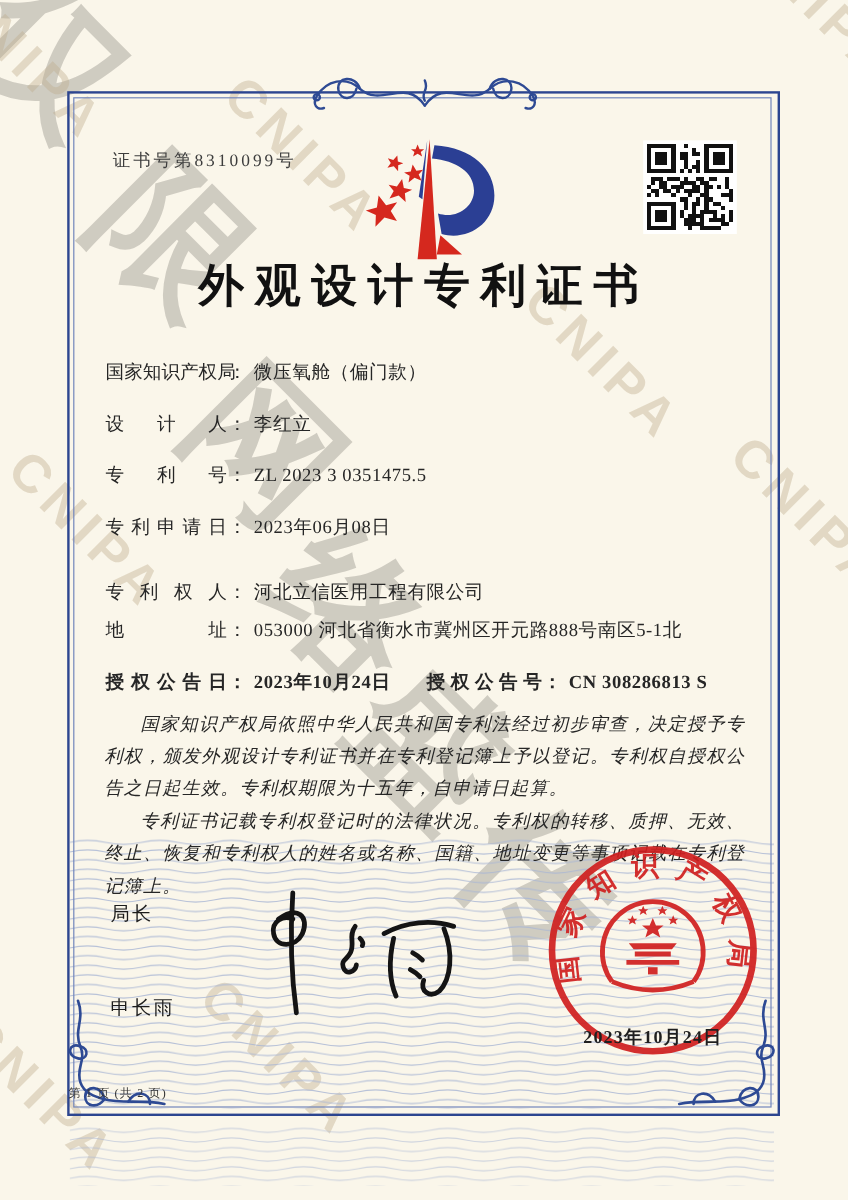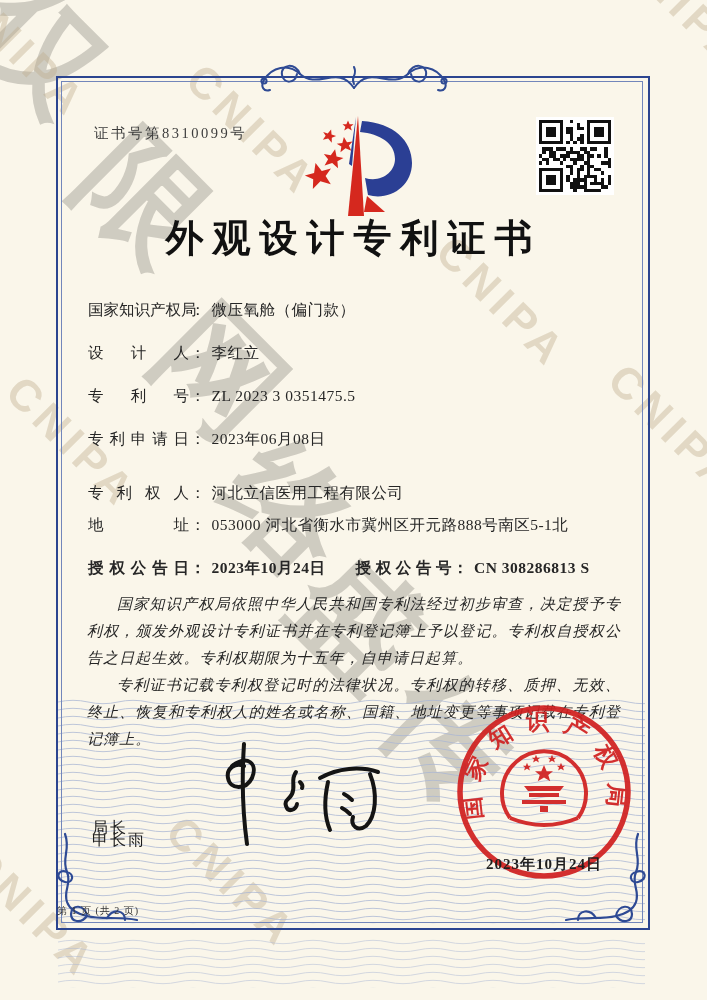--- a/index.html
+++ b/index.html
@@ -378,21 +378,21 @@
   <div class="field-row" style="top:515px;">
     <span class="flabel">地址</span><span class="fcolon">：</span><span class="fvalue">053000 河北省衡水市冀州区开元路888号南区5-1北</span>
   </div>
   <div class="field-row" style="top:558px;font-weight:bold;">
     <span class="flabel">授权公告日</span><span class="fcolon">：</span><span class="fvalue">2023年10月24日</span><span class="grant"><span class="flabel2">授权公告号</span><span class="fcolon">：</span><span class="fvalue">CN 308286813 S</span></span>
   </div>
 
   <div class="body-par" style="top:591px;">国家知识产权局依照中华人民共和国专利法经过初步审查，决定授予专利权，颁发外观设计专利证书并在专利登记簿上予以登记。专利权自授权公告之日起生效。专利权期限为十五年，自申请日起算。</div>
   <div class="body-par" style="top:672px;">专利证书记载专利权登记时的法律状况。专利权的转移、质押、无效、终止、恢复和专利权人的姓名或名称、国籍、地址变更等事项记载在专利登记簿上。</div>
 
-  <div class="sig-label" style="top:818px;">局长</div>
+  <div class="sig-label" style="top:752px;">局长</div>
   <div class="sig-label" style="top:830px;">申长雨</div>
 
   <svg class="abs signature" width="210" height="115" viewBox="0 0 210 115">
     <g fill="none" stroke="#141414" stroke-width="4" stroke-linecap="round">
       <path d="M40,28 C56,16 66,26 60,40 C54,52 38,52 36,40 C34,30 44,24 52,28"></path>
       <path d="M52,6 C50,36 50,70 55,106"></path>
       <path d="M104,34 C98,42 104,48 100,56 C97,62 92,62 94,68 C96,75 104,72 105,66"></path>
       <path d="M108,44 C110,46 111,48 110,50"></path>
       <path d="M128,40 C146,30 168,28 186,34"></path>
       <path d="M136,44 C132,62 132,78 138,92"></path>

